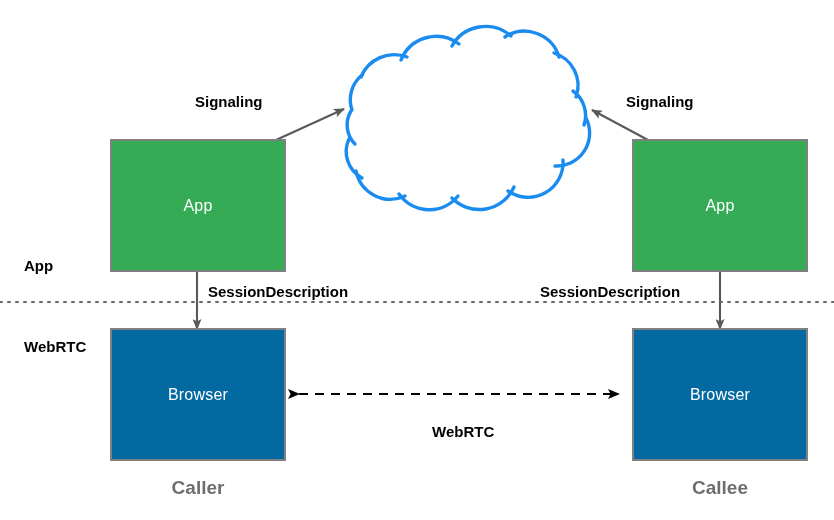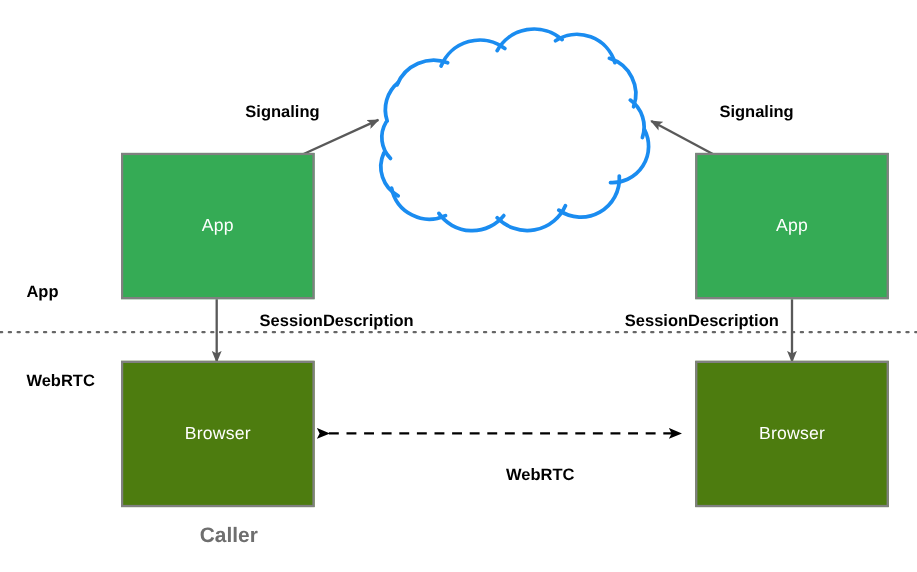--- a/index.html
+++ b/index.html
@@ -26,37 +26,36 @@
   }
   .node-box {
     position: absolute;
     box-sizing: border-box;
     border: 2px solid #808080;
     display: flex;
     align-items: center;
     justify-content: center;
   }
   .node-box.app-node   { background: #35AB55; }
-  .node-box.browser-node { background: #4d7c0f; }
+  .node-box.browser-node { background: #0369a1; }
   .node-label {
     color: #ffffff;
     font-size: 16px;
     font-weight: normal;
     font-family: "Liberation Sans", sans-serif;
     letter-spacing: 0.2px;
   }
   .edge-label {
     position: absolute;
     color: #000000;
     font-size: 15px;
     font-weight: bold;
     font-family: "Liberation Sans", sans-serif;
     white-space: nowrap;
     letter-spacing: 0px;
-    margin-left: 28px;
   }
   .layer-label {
     position: absolute;
     color: #000000;
     font-size: 15px;
     font-weight: bold;
     font-family: "Liberation Sans", sans-serif;
     white-space: nowrap;
   }
   .role-label {
@@ -135,16 +134,17 @@
   <div class="edge-label" style="left:208px; top:283px;">SessionDescription</div>
 
   <div class="edge-label" style="left:540px; top:283px;">SessionDescription</div>
 
   <div class="edge-label" style="left:432px; top:423px;">WebRTC</div>
 
   <div class="layer-label" style="left:24px; top:257px;">App</div>
 
   <div class="layer-label" style="left:24px; top:338px;">WebRTC</div>
 
-  <div class="role-label" style="left:120px; top:477px; width:176px;">Caller</div>
+  <div class="role-label" style="left:110px; top:477px; width:176px;">Caller</div>
 
+  <div class="role-label" style="left:632px; top:477px; width:176px;">Callee</div>
 
 </div>
 
 </body></html>

